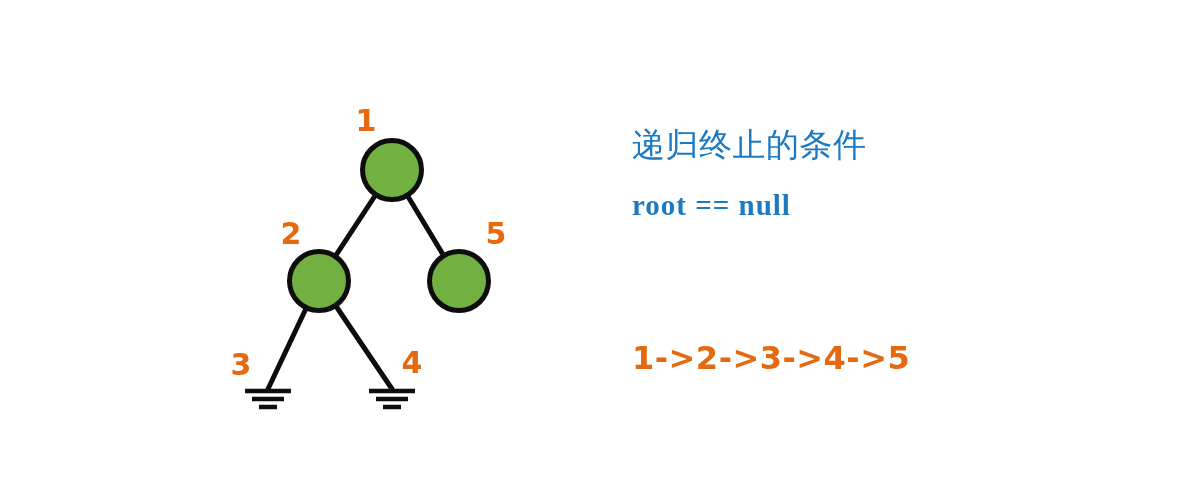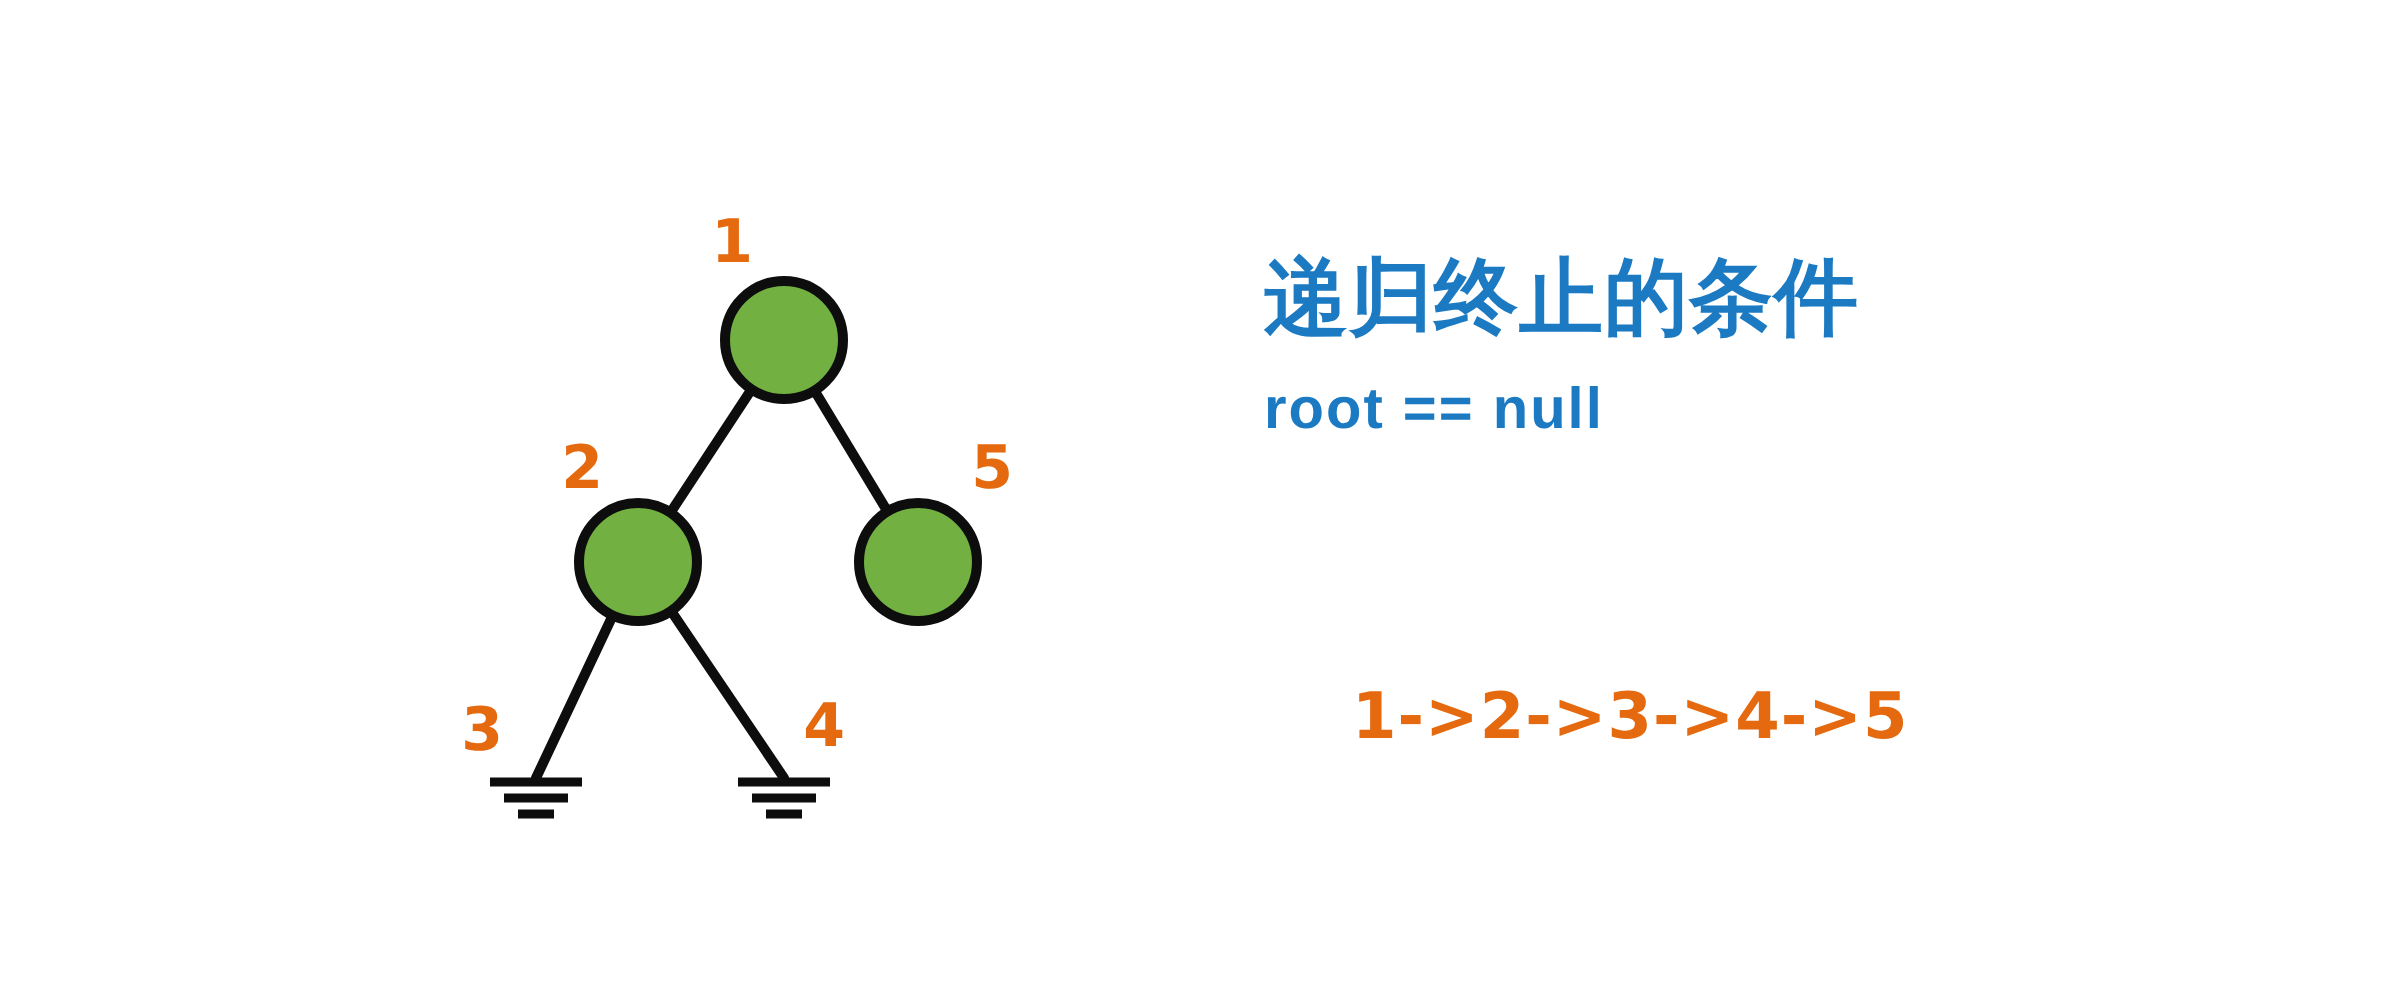--- a/index.html
+++ b/index.html
@@ -19,27 +19,27 @@
     fill:#e5690f;
     font-family:"DejaVu Sans","Liberation Sans",sans-serif;
     font-size:30px;font-weight:700;
     text-anchor:middle;
     paint-order:stroke;stroke:#ffffff;stroke-width:5px;stroke-opacity:.45;
   }
   
   .txt{position:absolute;left:632px;white-space:nowrap;line-height:1;}
   .t-blue{color:#1b7ac2;}
   .t-orange{color:#e5690f;}
-  .cn{font-size:42px;font-weight:700;letter-spacing:.5px;}
-  .code{font-family:Liberation Sans, sans-serif;font-size:29px;font-weight:700;letter-spacing:1px;}
+  .cn{font-size:33px;font-weight:400;letter-spacing:.5px;}
+  .code{font-family:Liberation Serif, serif;font-size:29px;font-weight:700;letter-spacing:1px;}
   .seq{font-size:32px;font-weight:700;letter-spacing:.5px;}
   .row-term-title{top:128px;}
   .row-term-code{top:191px;}
   .row-order-title{top:287px;}
-  .row-order-seq{top:342px;margin-left:44px;}
+  .row-order-seq{top:342px;}
 </style>
 </head>
 <body>
 
 <div class="stage">
 
   <svg class="tree-svg" viewBox="0 0 400 360" xmlns="http://www.w3.org/2000/svg">
 
     <line class="edge" x1="192" y1="100" x2="119" y2="211"></line>
     <line class="edge" x1="192" y1="100" x2="259" y2="211"></line>

